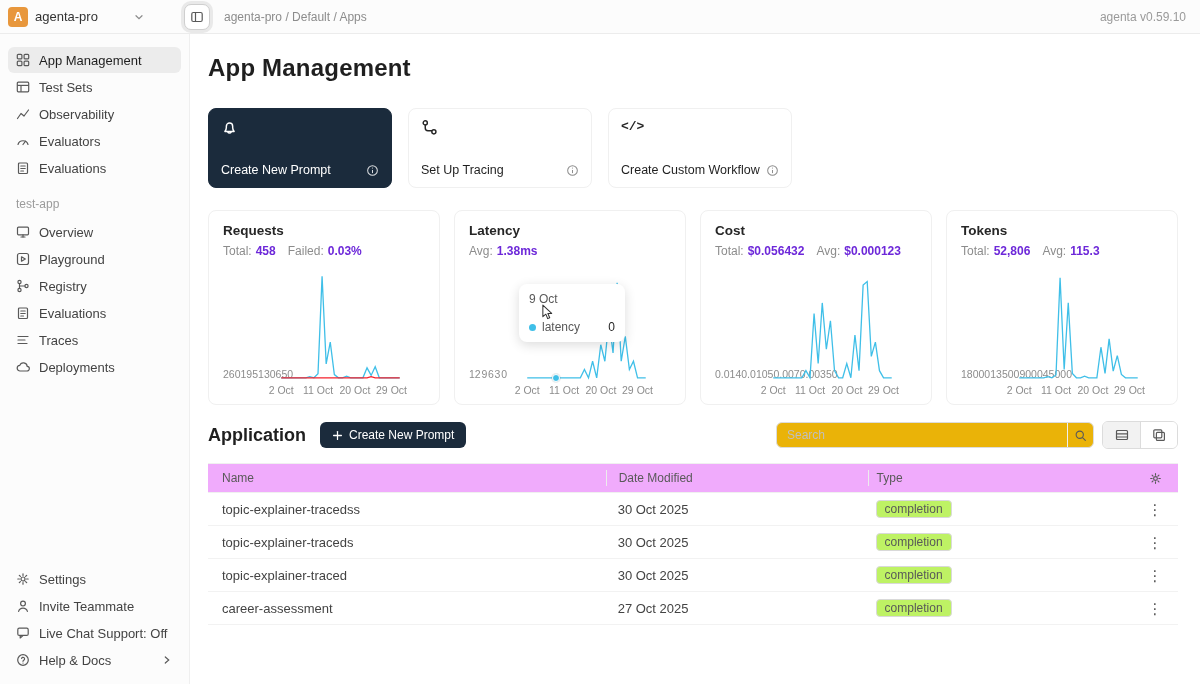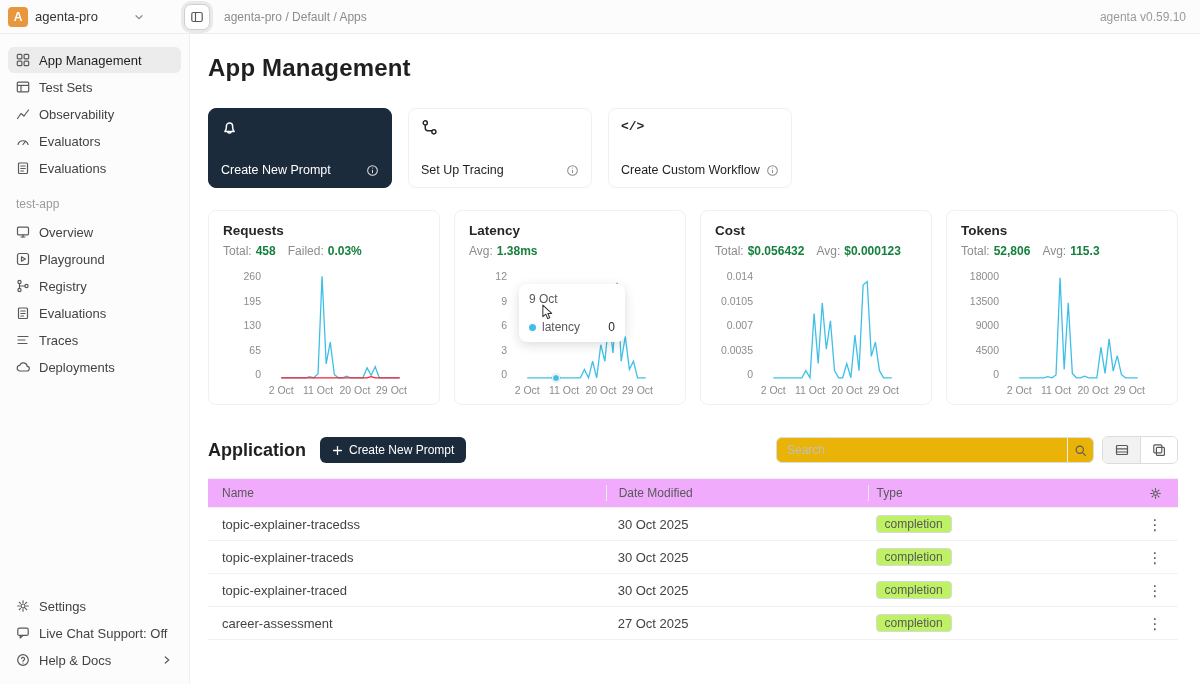--- a/index.html
+++ b/index.html
@@ -48,41 +48,41 @@
   .info-ic{color:#8c8c8c}
   .gs-card.dark .info-ic{color:rgba(255,255,255,.85)}
   .code-ic{font-family:"Liberation Mono","DejaVu Sans Mono",monospace;font-size:13px;font-weight:700}
 
   
   .stats-row{display:flex;gap:14px;margin-top:22px}
   .stat-card{flex:1;border:1px solid #f0f0f0;border-radius:8px;padding:12px 14px 8px;background:#fff;position:relative}
   .stat-title{font-size:13.5px;font-weight:600;color:#262626}
   .stat-metrics{display:flex;gap:12px;font-size:12px;margin-top:6px;white-space:nowrap}
   .m-label{color:#8c8c8c;margin-right:4px}
-  .m-value{color:#15803d;font-weight:600}
+  .m-value{color:#6d28d9;font-weight:600}
   .chart-wrap{display:grid;grid-template-columns:38px 1fr;grid-template-rows:1fr 16px;column-gap:6px;margin-top:12px;height:126px}
-  .ytick-col{display:flex;flex-direction:column;justify-content:space-between;align-items:flex-end;
+  .ytick-col{display:flex;flex-direction:row;justify-content:space-between;align-items:flex-end;
     font-size:10.5px;color:#8c8c8c;padding:0}
   .chart-area{position:relative}
   .spark{position:absolute;inset:0;width:100%;height:100%}
   .xtick-row{grid-column:2;position:relative;font-size:10.5px;color:#8c8c8c}
   .xtick{position:absolute;top:4px;transform:translateX(-50%);white-space:nowrap}
   .xt0{left:9%}.xt1{left:32.3%}.xt2{left:55.6%}.xt3{left:78.8%}
   .hover-dot{position:absolute;width:8px;height:8px;border:1.5px solid #fff;border-radius:50%;
     transform:translate(-50%,-50%);box-shadow:0 0 0 1px rgba(0,0,0,.08);z-index:1}
   .tooltip{position:absolute;left:6px;top:14px;min-width:106px;background:#fff;border-radius:8px;
     box-shadow:0 3px 12px rgba(0,0,0,.14);padding:8px 10px;z-index:2}
   .tt-date{font-size:12px;color:#595959;margin-bottom:14px}
   .tt-row{display:flex;align-items:center;gap:6px;font-size:12px;color:#595959}
   .tt-dot{width:7px;height:7px;border-radius:50%;background:#3fbfe8}
   .tt-val{margin-left:auto;color:#262626}
   .cursor{position:absolute;left:28px;top:34px;z-index:3}
 
   
-  .app-header{display:flex;align-items:center;gap:14px;margin-top:31px}
+  .app-header{display:flex;align-items:center;gap:14px;margin-top:16px}
   .app-title{font-size:18px;font-weight:600}
   .create-btn{display:flex;align-items:center;gap:6px;background:#1b2b3c;color:#fff;font-size:12px;
     height:26px;padding:0 12px;border-radius:6px;border:none;cursor:pointer}
   .right-tools{margin-left:auto;display:flex;gap:8px;align-items:center}
   .search-box{display:flex;align-items:center;width:318px;height:26px;border:1px solid #dcdcdc;
     border-radius:6px;background:#eab308;overflow:hidden}
   .search-input{flex:1;border:none;outline:none;padding:0 10px;font-size:12px;color:#434343;background:transparent;
     font-family:inherit}
   .search-input::placeholder{color:#bfbfbf}
   .search-suffix{width:26px;height:100%;display:flex;align-items:center;justify-content:center;
@@ -223,20 +223,27 @@
     <span>Deployments</span>
   </div>
 
   <div class="sidebar-bottom">
     <div class="snav-item">
       <svg width="14" height="14" viewBox="0 0 14 14" fill="none" stroke="currentColor" stroke-width="1.2" stroke-linecap="round">
           <circle cx="7" cy="7" r="2"></circle>
           <path d="M7,1.8 v1.6 M7,10.6 v1.6 M1.8,7 h1.6 M10.6,7 h1.6 M3.3,3.3 l1.1,1.1 M9.6,9.6 l1.1,1.1 M10.7,3.3 l-1.1,1.1 M4.4,9.6 l-1.1,1.1"></path>
         </svg>
       <span>Settings</span>
+    </div>
+    <div class="snav-item">
+      <svg width="14" height="14" viewBox="0 0 14 14" fill="none" stroke="currentColor" stroke-width="1.2" stroke-linecap="round">
+          <circle cx="7" cy="4.6" r="2.4"></circle>
+          <path d="M2.6,12.4 a4.6,4.6 0 0 1 8.8,0"></path>
+        </svg>
+      <span>Invite Teammate</span>
     </div>
     <div class="snav-item">
       <svg width="14" height="14" viewBox="0 0 14 14" fill="none" stroke="currentColor" stroke-width="1.2" stroke-linejoin="round">
           <rect x="1.8" y="2.2" width="10.4" height="7.2" rx="1.5"></rect>
           <path d="M4.2,9.4 v2.6 l3,-2.6"></path>
         </svg>
       <span>Live Chat Support: Off</span>
     </div>
     <div class="snav-item">
       <svg width="14" height="14" viewBox="0 0 14 14" fill="none" stroke="currentColor" stroke-width="1.2" stroke-linecap="round">

